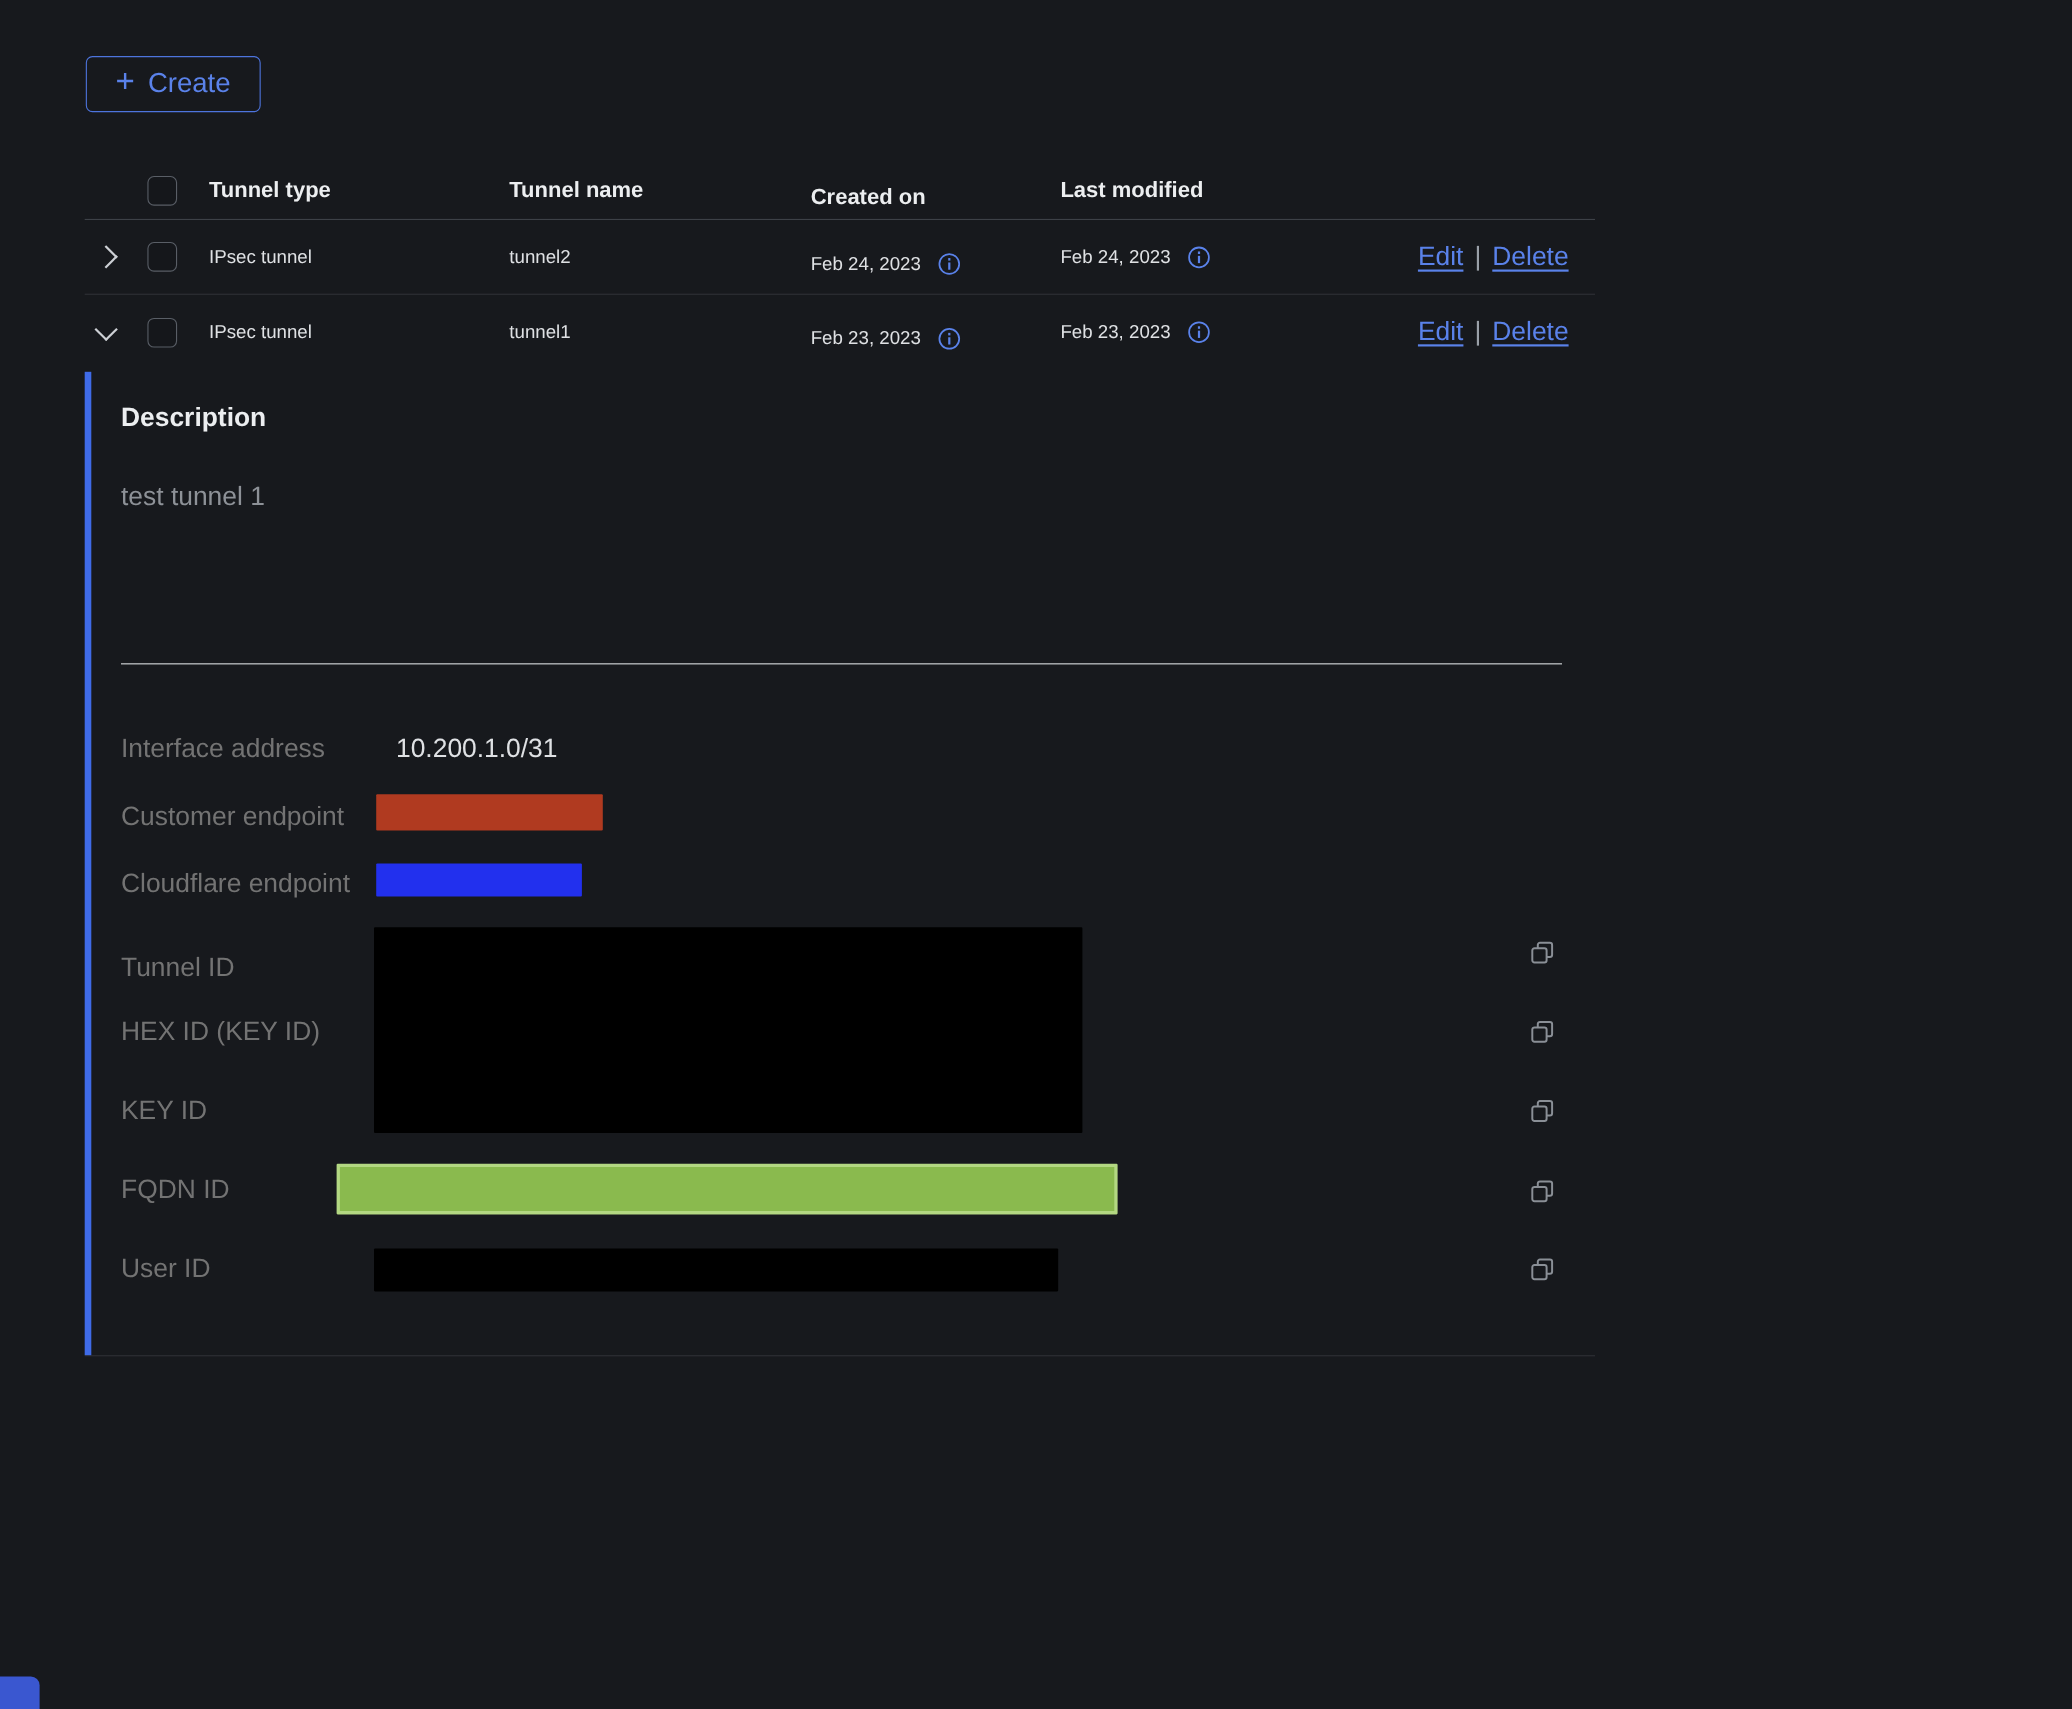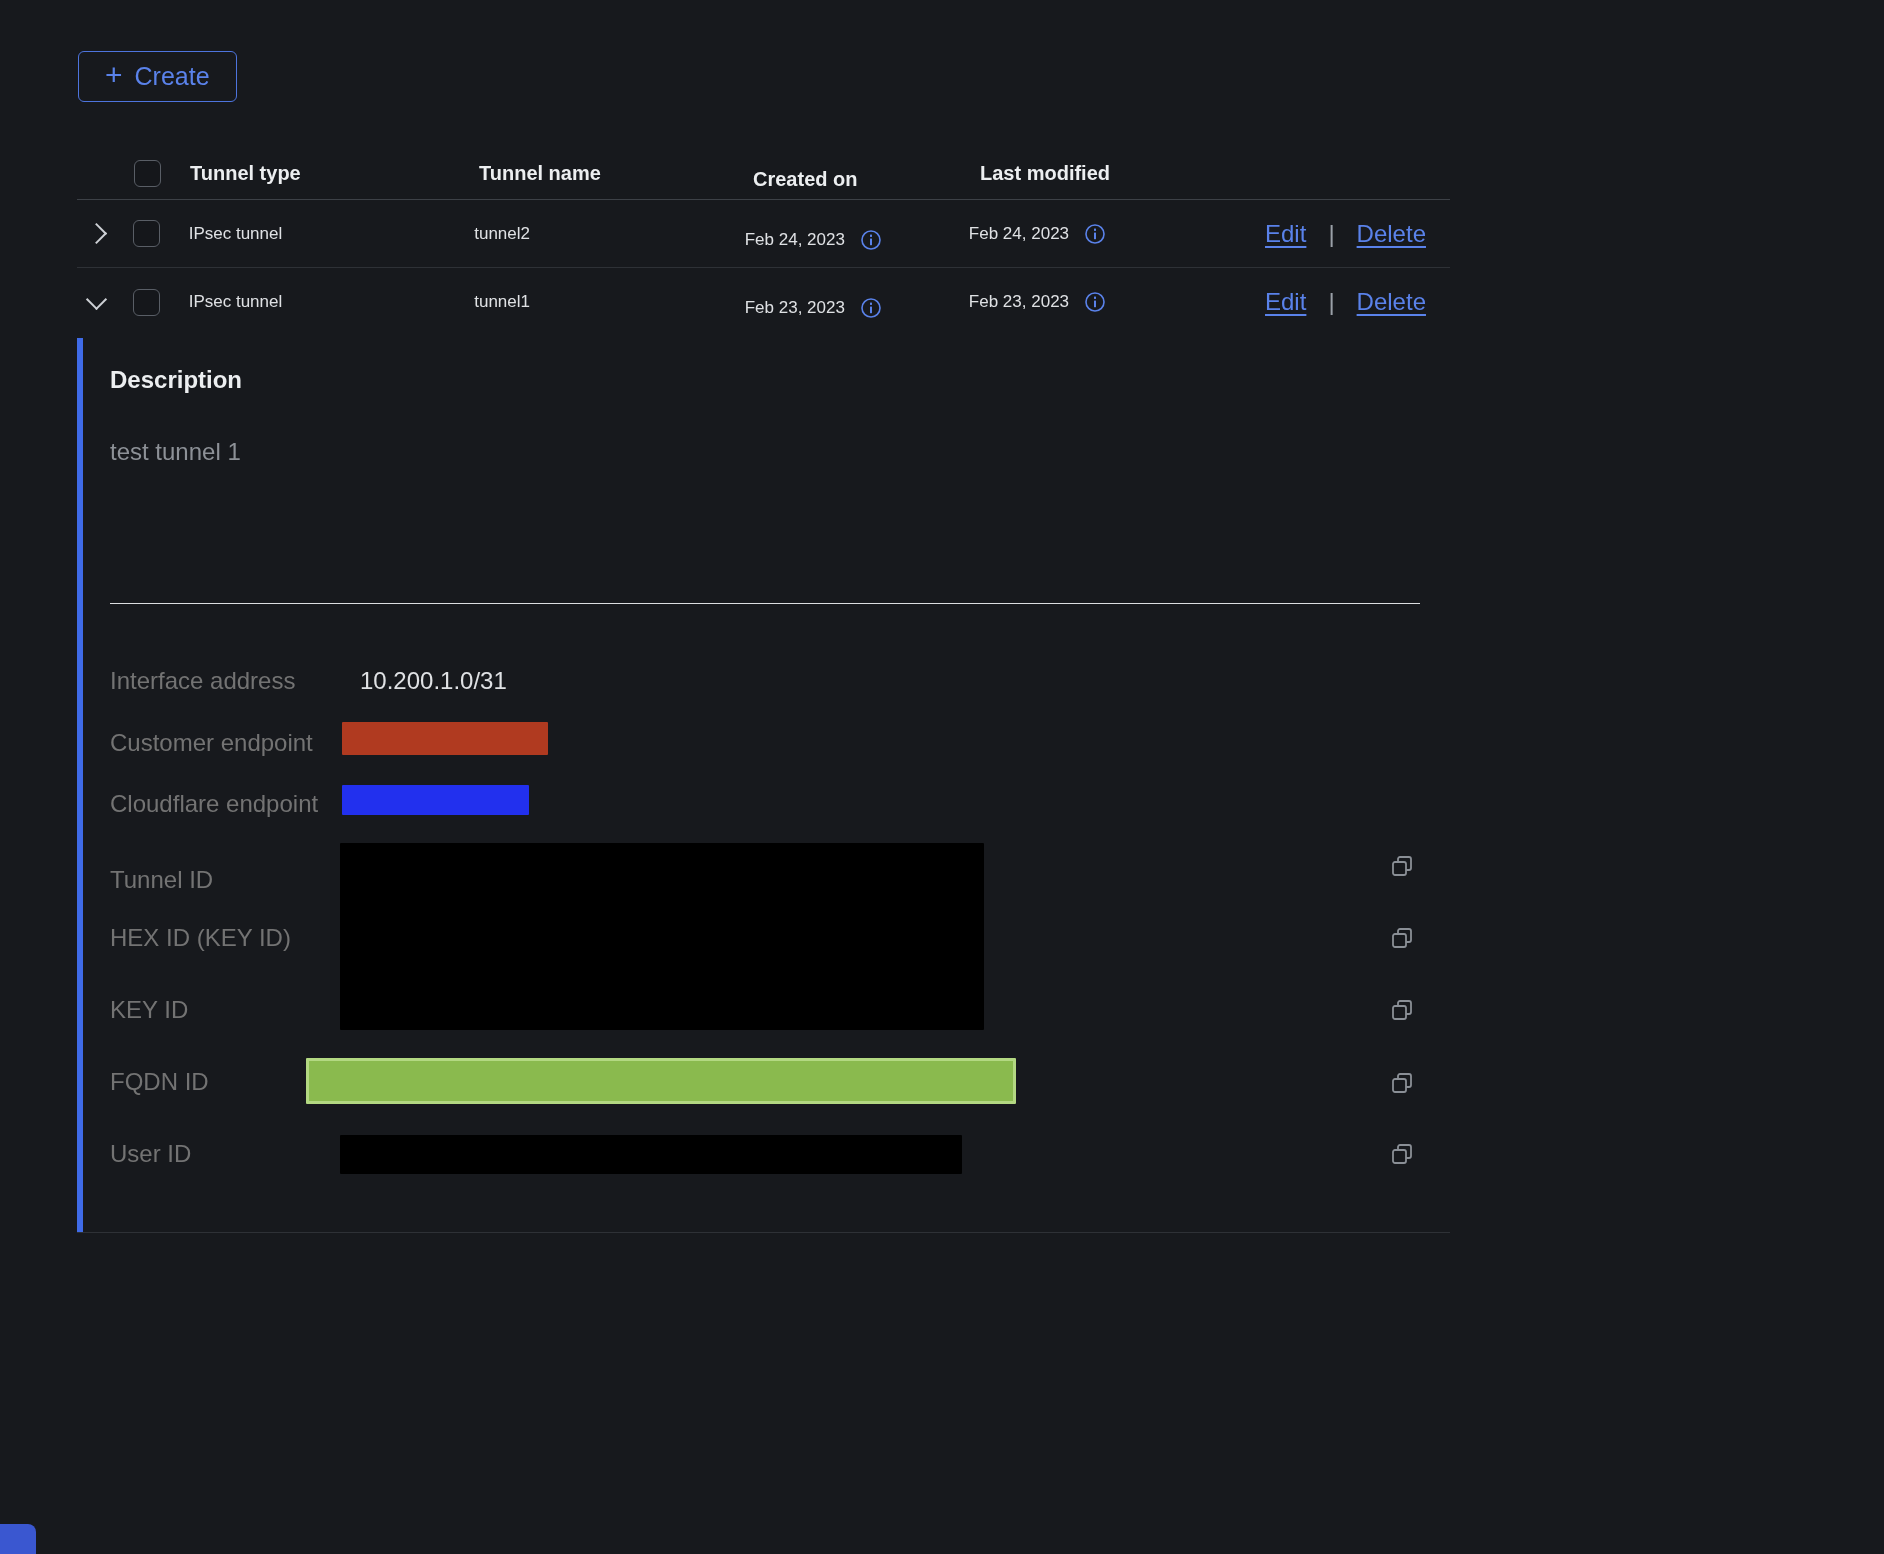--- a/index.html
+++ b/index.html
@@ -37,24 +37,24 @@
   
   .table { position: absolute; left: 77px; top: 147px; width: 1373px; }
   .row { display: flex; align-items: center; }
   .thead { height: 53px; border-bottom: 1px solid #3d4147; }
   .trow { height: 68px; border-bottom: 1px solid #2e3136; }
   .trow.expanded-row { border-bottom: none; }
 
   .col-exp { width: 57px; padding-left: 12px; display: flex; align-items: center; }
   .col-check { width: 56px; display: flex; align-items: center; }
   .col-type { width: 273px; }
-  .col-name { width: 274px; margin-left: 16px; }
+  .col-name { width: 274px; }
   .col-created { width: 227px; display: flex; align-items: center; margin-top: 12px; }
   .col-modified { width: 300px; display: flex; align-items: center; }
-  .col-actions { flex: 1; display: flex; align-items: center; justify-content: flex-end; padding-right: 24px; gap: 22px; }
+  .col-actions { flex: 1; display: flex; align-items: center; justify-content: flex-end; padding-right: 24px; gap: 10px; }
 
   .th { font-size: 20px; font-weight: 700; color: #eceef0; }
   .cell { font-size: 17px; color: #dfe1e4; }
 
   .checkbox {
     width: 27px; height: 27px;
     border: 1.5px solid #595e66;
     border-radius: 6px;
     background: #15171b;
     display: inline-block;

